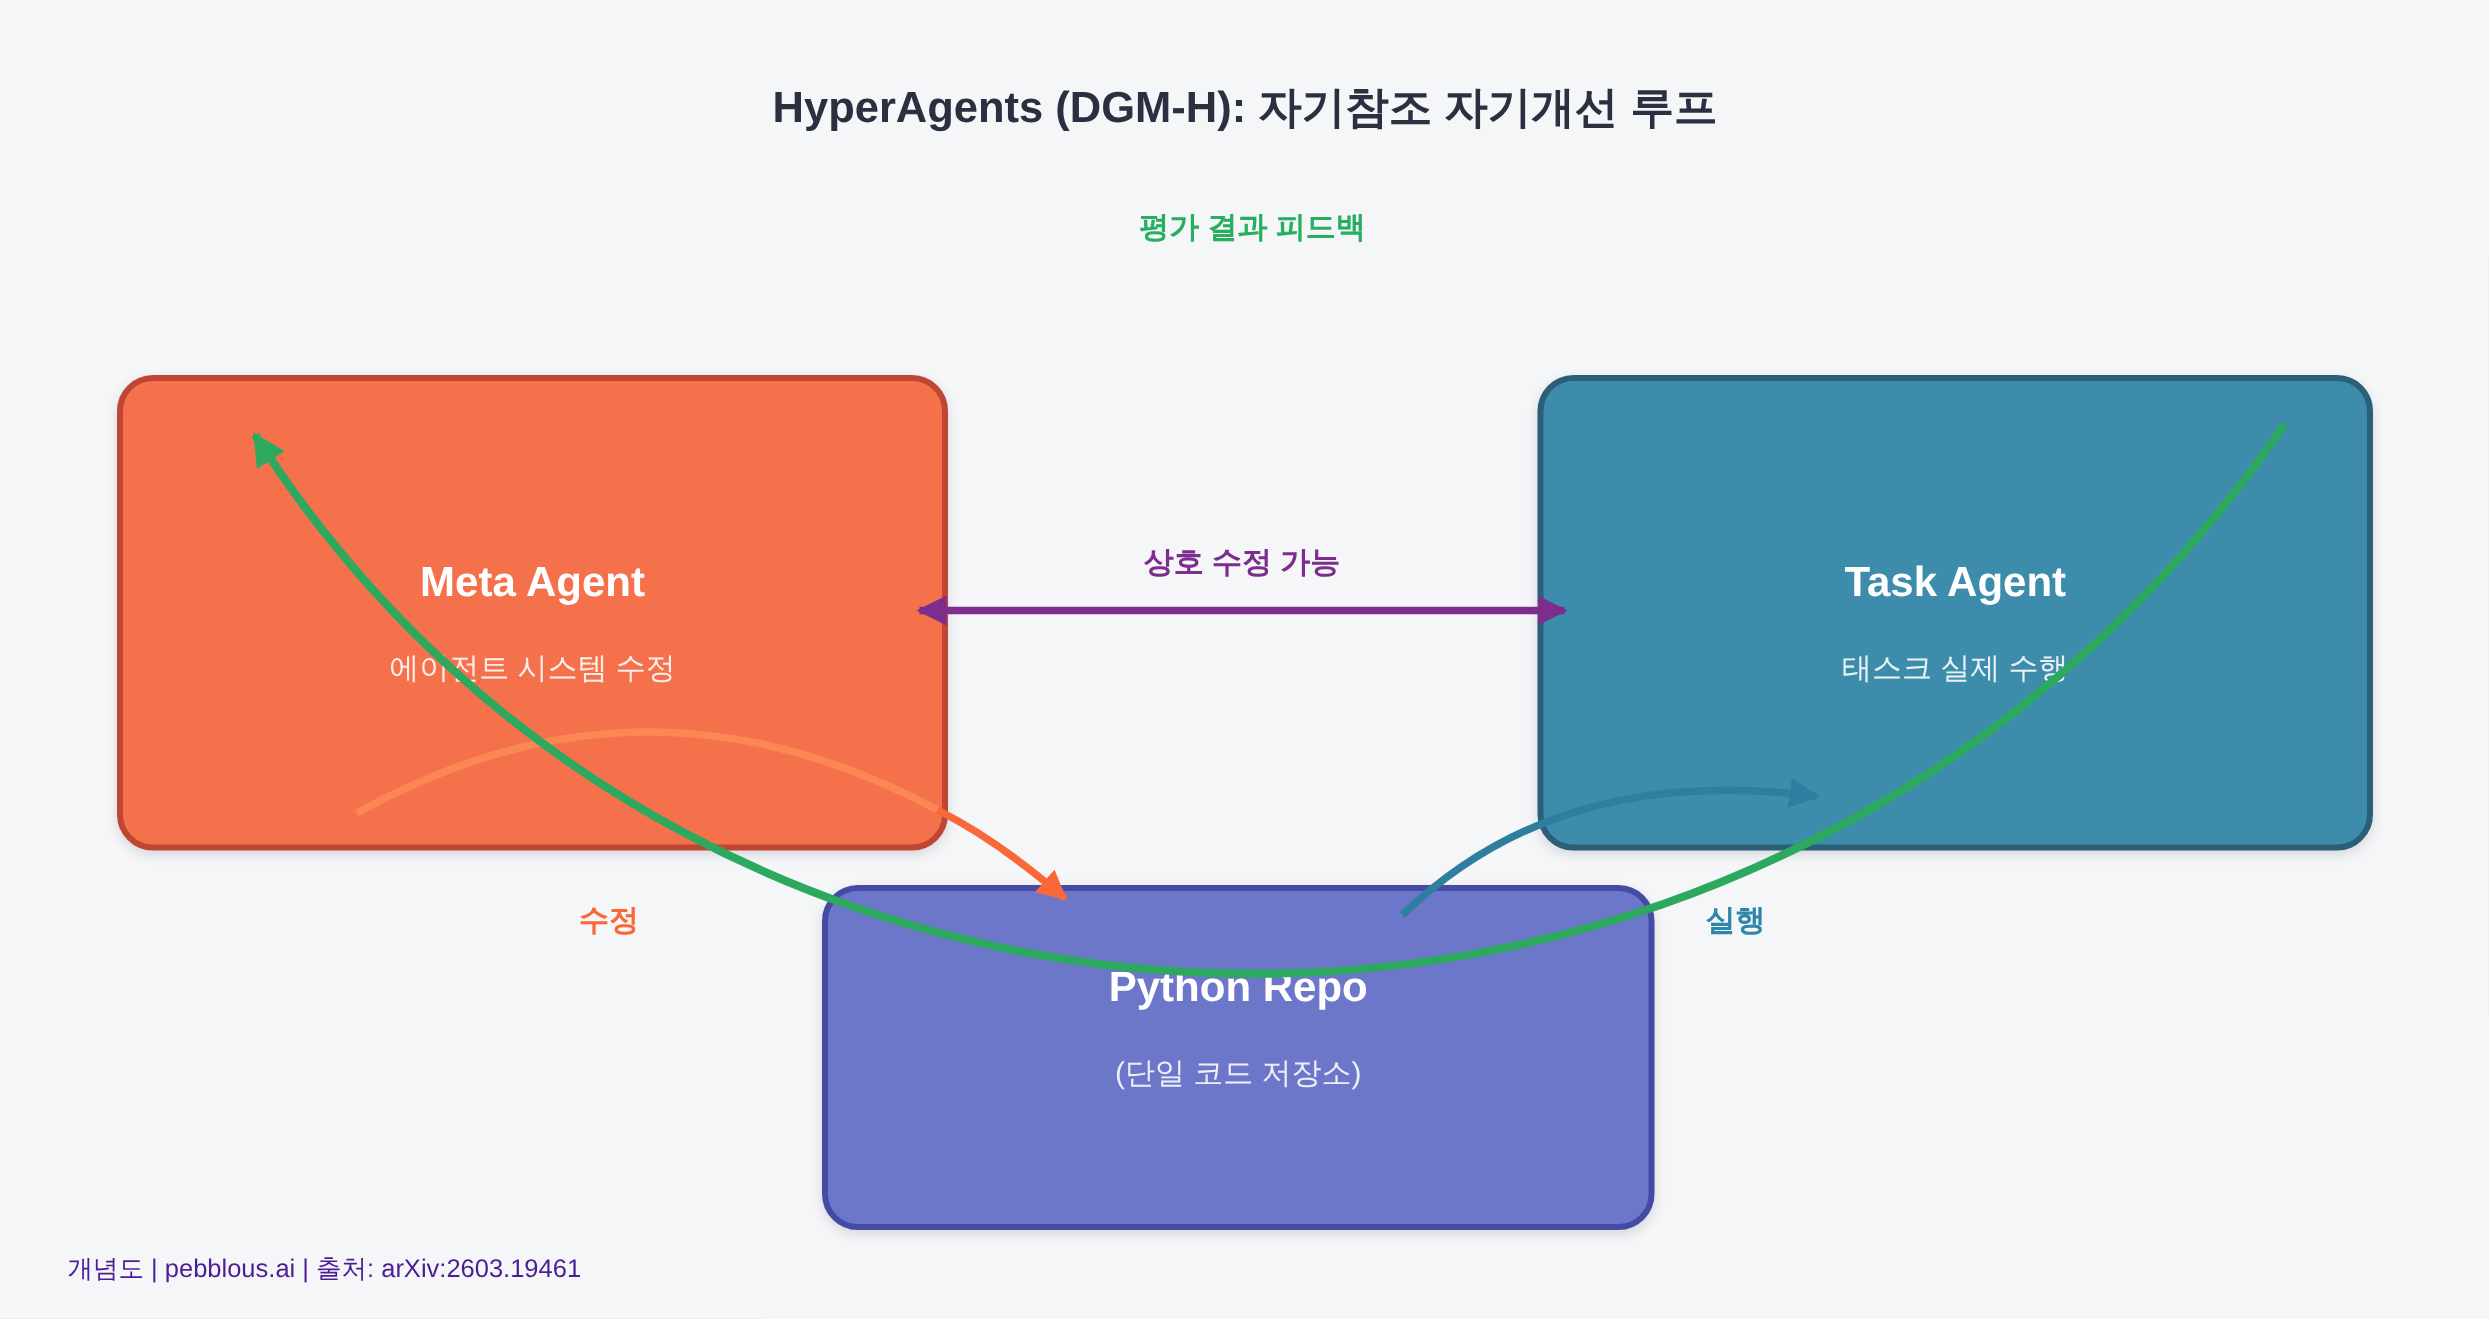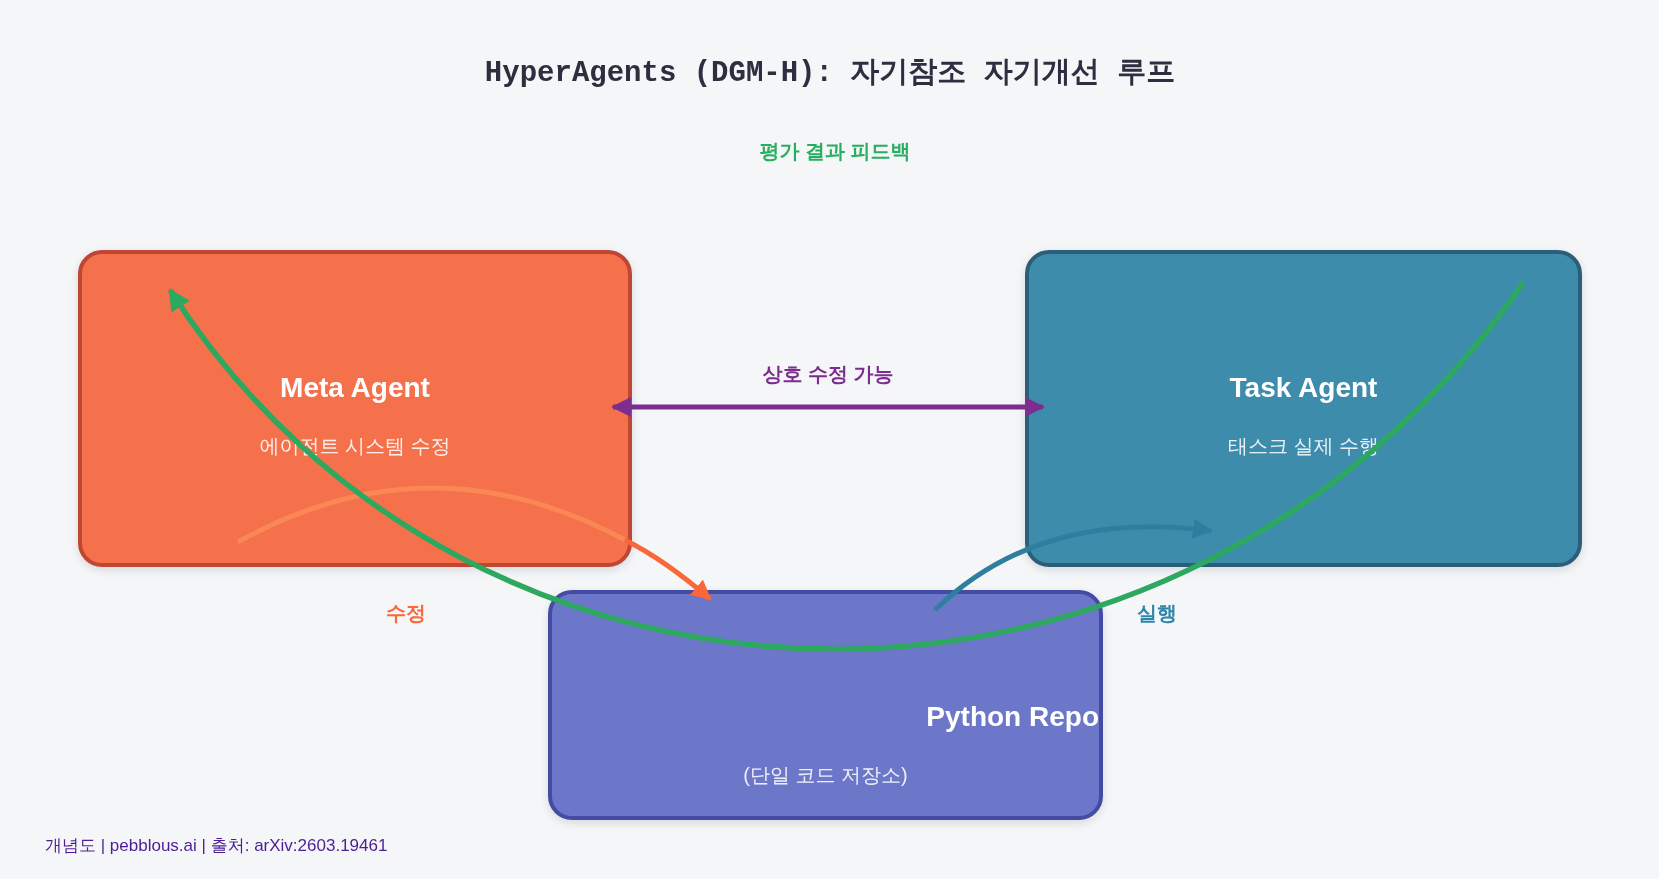--- a/index.html
+++ b/index.html
@@ -3,21 +3,21 @@
 <meta charset="utf-8">
 <style>
   html,body{margin:0;padding:0;background:#e8e8ec;}
   .canvas{
     position:relative;width:1659px;height:879px;overflow:hidden;
     background:#F5F6F8;
     font-family:"Liberation Sans","DejaVu Sans",sans-serif;
   }
   .diagram-title{
     position:absolute;left:830px;top:52px;transform:translateX(-50%);
-    white-space:nowrap;font-size:29px;font-weight:700;color:#2B2F40;font-family:Liberation Mono, monospace;
+    white-space:nowrap;font-size:29px;font-weight:700;color:#2B2F40;
   }
   .node{
     position:absolute;box-sizing:border-box;border-radius:24px;
     box-shadow:0 3px 8px rgba(40,40,60,.14);z-index:1;text-align:center;
   }
   .node h2{
     margin:0;font-size:28px;font-weight:700;color:#ffffff;line-height:40px;
   }
   .node p{
     margin:24px 0 0 0;font-size:20px;font-weight:400;
@@ -29,21 +29,21 @@
   }
   .node-task{
     left:1025px;top:250px;width:557px;height:317px;
     background:#3E8CAC;border:4px solid #2B5F77;
   }
   .node-agent h2{margin-top:114px;}
   .node-repo{
     left:548px;top:590px;width:555px;height:230px;
     background:#6C77C9;border:4px solid #434BA4;
   }
-  .node-repo h2{margin-top:103px;text-align:right;}
+  .node-repo h2{margin-top:44px;}
   .edges-svg{
     position:absolute;left:0;top:0;width:1659px;height:879px;
     z-index:5;pointer-events:none;
   }
   .edge-label{
     position:absolute;transform:translateX(-50%);white-space:nowrap;
     font-size:20px;font-weight:700;z-index:6;
   }
   .label-feedback{left:835px;top:138px;color:#27AE60;}
   .label-mutual{left:828px;top:361px;color:#7C2D8E;}

